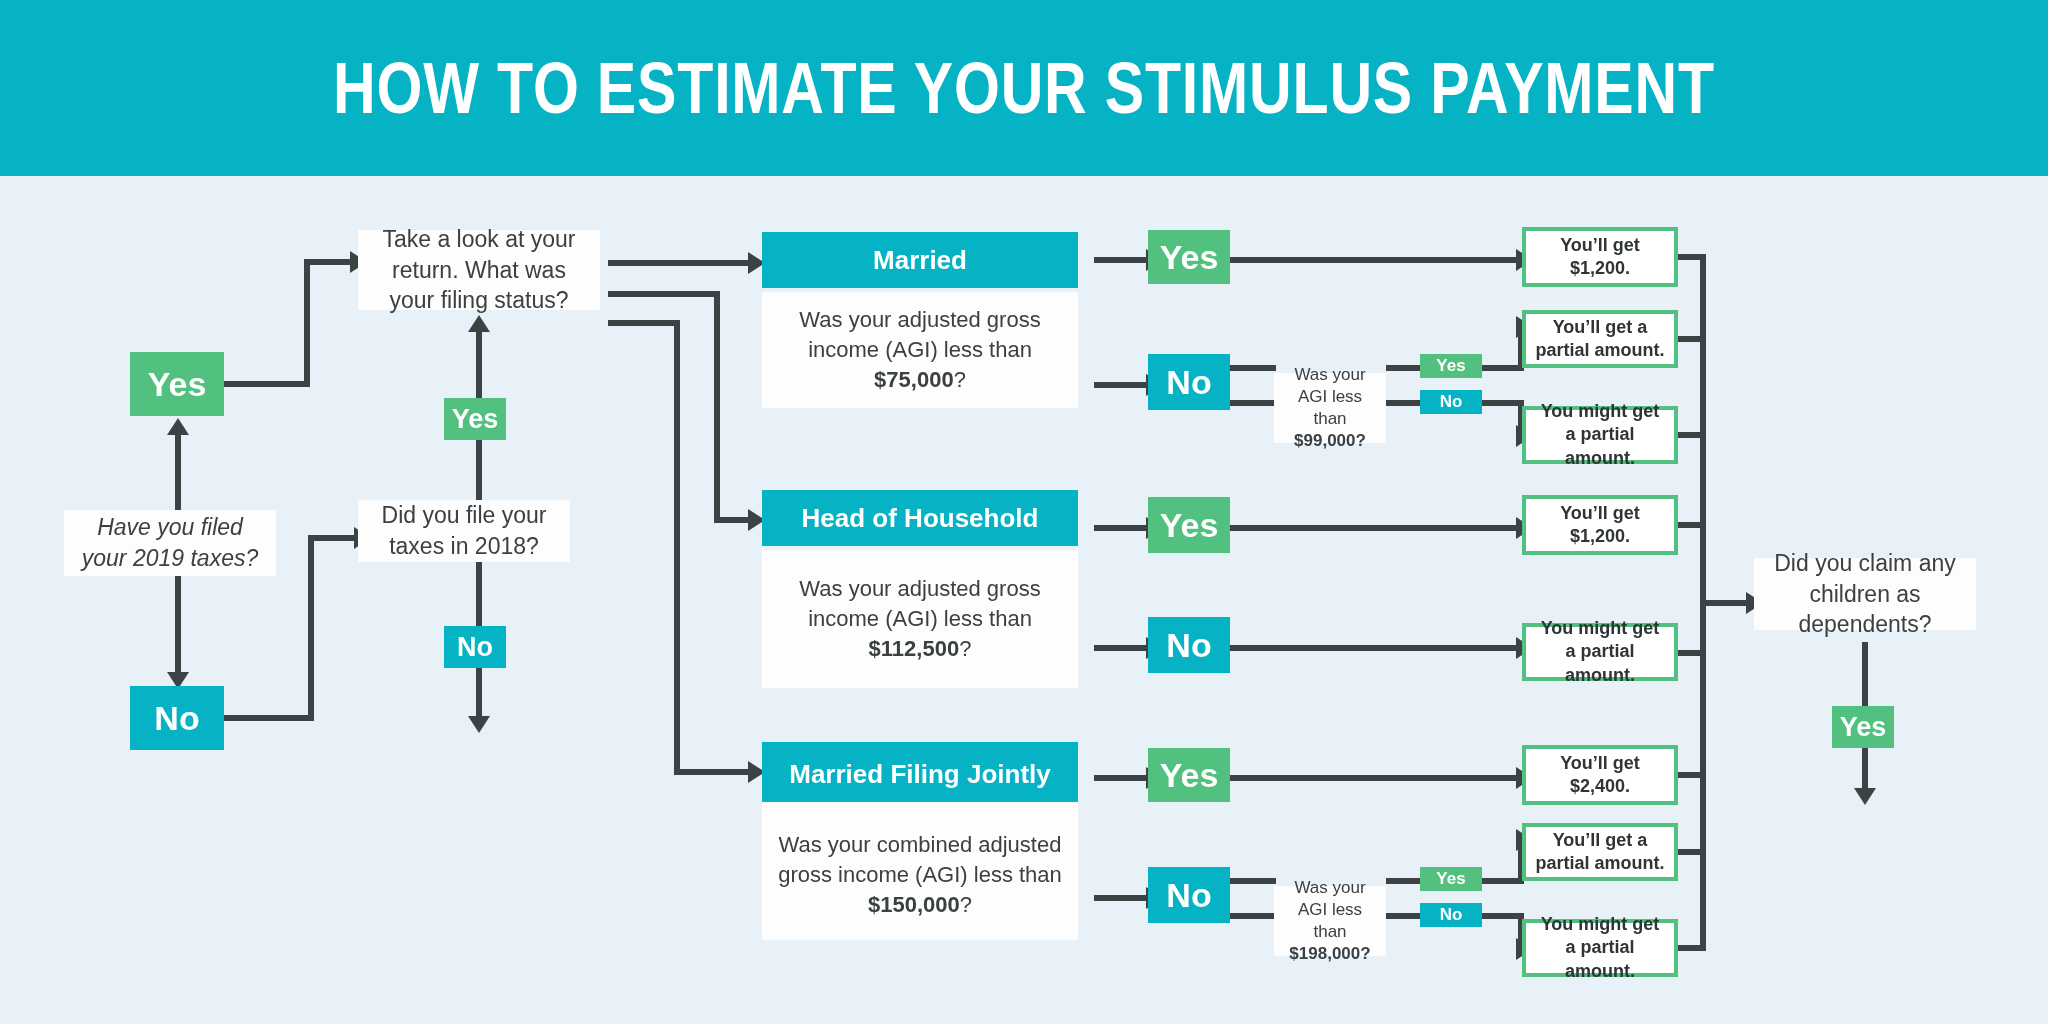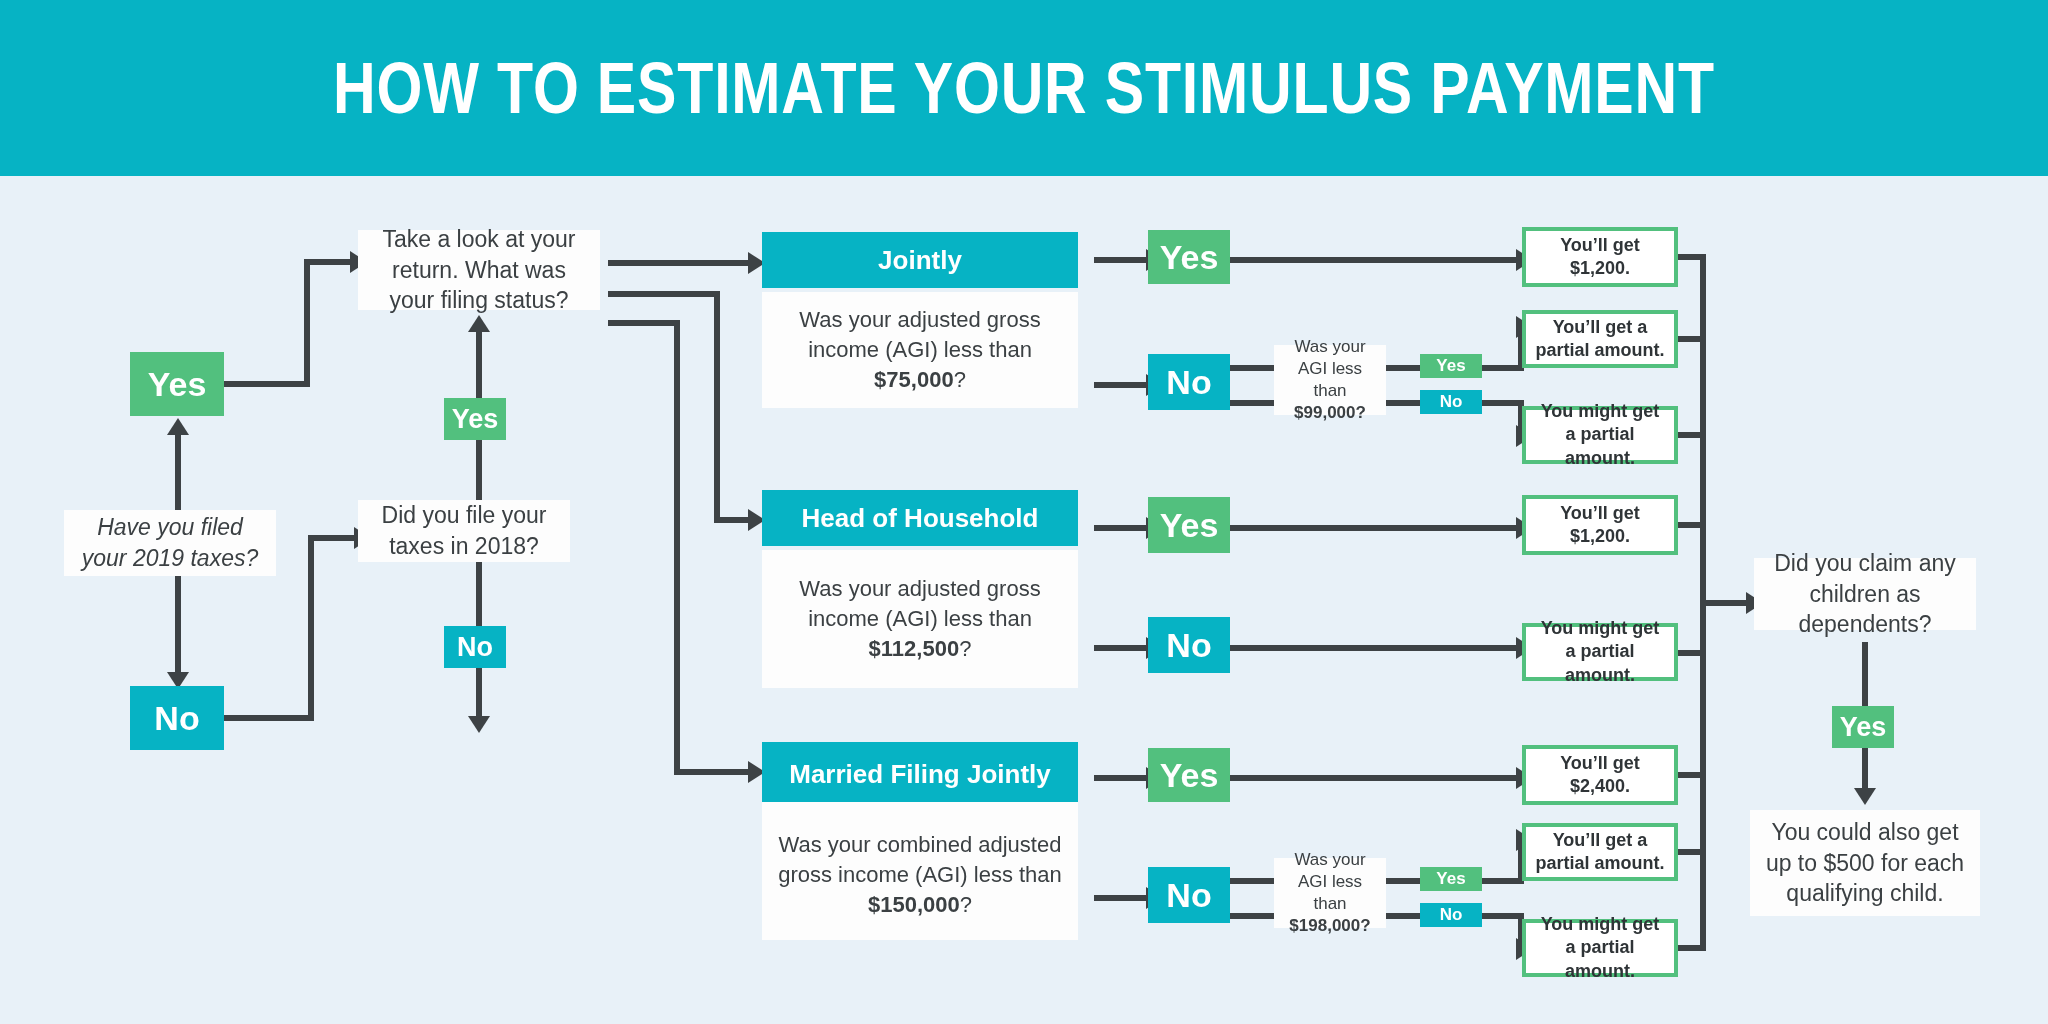--- a/index.html
+++ b/index.html
@@ -78,20 +78,21 @@
     color:#2f3437;
     font-size:18px;font-weight:bold;line-height:1.28;
     padding:4px 6px;
   }
 
   
   .mini-card{
     background:#fdfdfd;color:#3b4043;
     font-size:17px;line-height:1.3;font-weight:normal;
     padding:4px 6px;
+    margin-top:28px;
   }
   .mini-card b{font-weight:bold;}
 
   
   .ln{position:absolute;background:#3d4245;}
   .ln.h{height:6px;}
   .ln.v{width:6px;}
 
   .arrow{position:absolute;width:0;height:0;}
   .arrow.right{
@@ -162,21 +163,21 @@
   <div class="ln h" style="left:608px;top:291px;width:112px;"></div>
   <div class="ln v" style="left:714px;top:291px;height:229px;"></div>
   <div class="ln h" style="left:714px;top:517px;width:36px;"></div>
   <div class="arrow right" style="left:748px;top:509px;"></div>
 
   <div class="ln h" style="left:608px;top:320px;width:72px;"></div>
   <div class="ln v" style="left:674px;top:320px;height:452px;"></div>
   <div class="ln h" style="left:674px;top:769px;width:76px;"></div>
   <div class="arrow right" style="left:748px;top:761px;"></div>
 
-  <div class="node status-bar" style="left:762px;top:232px;width:316px;height:56px;">Jointly</div>
+  <div class="node status-bar" style="left:762px;top:232px;width:316px;height:56px;">Married</div>
   <div class="node agi-card" style="left:762px;top:292px;width:316px;height:116px;flex-direction:column;">
     <span style="font-weight:normal;"><span>Was your adjusted gross income (AGI) less than </span><b>$75,000</b><span>?</span></span>
   </div>
 
   <div class="ln h" style="left:1094px;top:257px;width:54px;"></div>
   <div class="arrow right" style="left:1146px;top:249px;"></div>
   <div class="node chip yes" style="left:1148px;top:230px;width:82px;height:54px;">Yes</div>
 
   <div class="ln h" style="left:1094px;top:382px;width:54px;"></div>
   <div class="arrow right" style="left:1146px;top:374px;"></div>
@@ -305,15 +306,14 @@
 
   <div class="ln h" style="left:1700px;top:600px;width:48px;"></div>
   <div class="arrow right" style="left:1746px;top:592px;"></div>
 
   <div class="node card" style="left:1754px;top:558px;width:222px;height:72px;">Did you claim any children as dependents?</div>
 
   <div class="ln v" style="left:1862px;top:642px;height:152px;"></div>
   <div class="arrow down" style="left:1854px;top:788px;"></div>
   <div class="node chip yes med" style="left:1832px;top:706px;width:62px;height:42px;">Yes</div>
 
-  <div class="node card" style="left:1750px;top:810px;width:230px;height:106px;">You could also get up to $500 for each qualifying child.</div>
 
 </div>
 
 </body></html>

